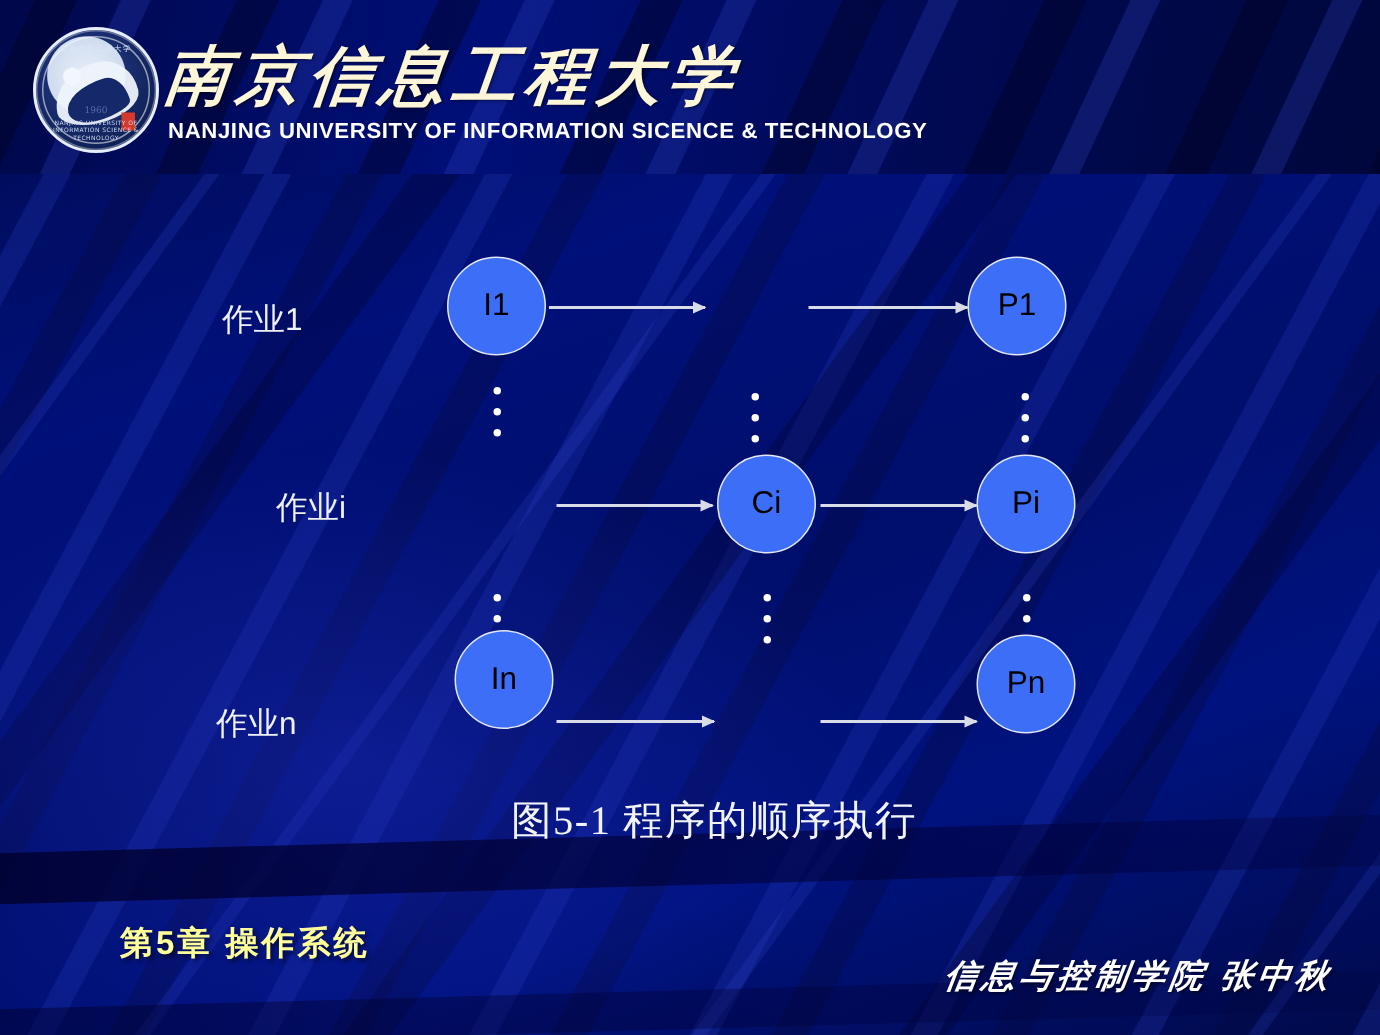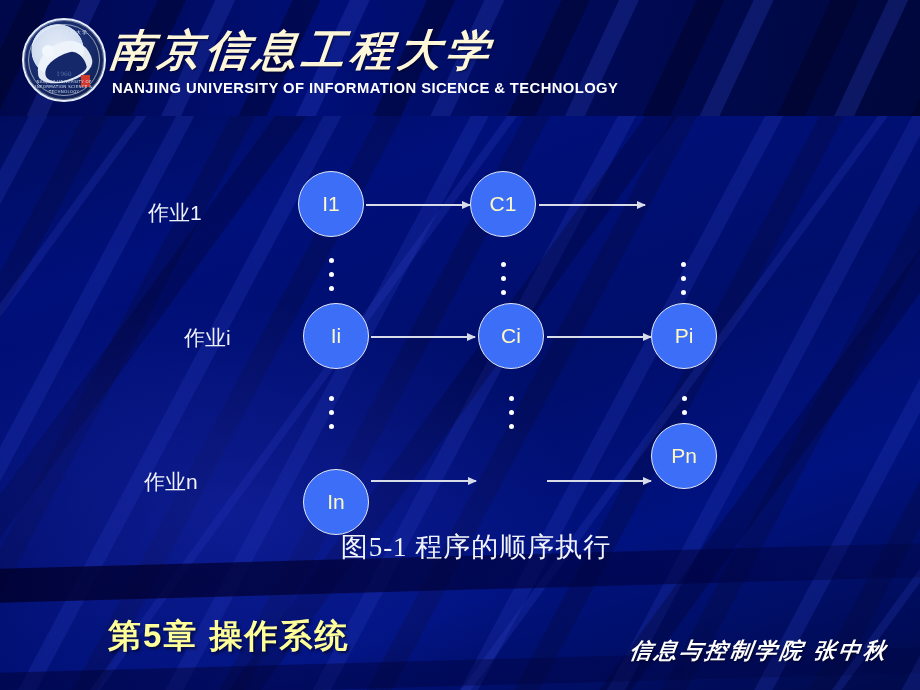--- a/index.html
+++ b/index.html
@@ -210,21 +210,21 @@
   .node {
     position: absolute;
     width: 66px; height: 66px;
     border-radius: 50%;
     background: #3d6ef7;
     border: 1.4px solid #e3e8f2;
     box-sizing: border-box;
     display: flex;
     align-items: center;
     justify-content: center;
-    color: #fef9c3;
+    color: #000000;
     font-family: "Liberation Sans", sans-serif;
     font-size: 21px;
     pointer-events: auto;
   }
   .row-label {
     position: absolute;
     color: #eef1f8;
     font-family: "Liberation Sans", sans-serif;
     font-size: 21px;
     white-space: nowrap;
@@ -268,24 +268,24 @@
     text-align: center;
     color: #f2f4fa;
     font-family: "Liberation Serif", "DejaVu Serif", serif;
     font-size: 27px;
     letter-spacing: 1px;
     margin-left: 16px;
   }
 
   .chapter-title {
     position: absolute;
-    left: 108px; top: 614px;
+    left: 80px; top: 614px;
     color: #ffff99;
     font-family: "Liberation Sans", sans-serif;
-    font-size: 33px;
+    font-size: 22px;
     font-weight: bold;
     letter-spacing: 2px;
     text-shadow: 2px 2px 3px rgba(0,0,0,.55);
     white-space: nowrap;
   }
 
   .signature {
     position: absolute;
     right: 32px; top: 636px;
     color: #ffffff;
@@ -330,40 +330,39 @@
   </div>
 
   <div class="diagram">
 
     <div class="row-label" style="left:148px; top:199px;">作业1</div>
     <div class="row-label" style="left:148px; top:324px;margin-left:36px;">作业i</div>
     <div class="row-label" style="left:144px; top:468px;">作业n</div>
 
     <div class="node" style="left:298px; top:171px;">I1</div>
     <div class="arrow" style="left:366px; top:204px; width:104px;"></div>
-    <div class="node" style="left:470px; top:171px;">C1</div>
     <div class="arrow" style="left:539px; top:204px; width:106px;"></div>
+    <div class="node" style="left:645px; top:171px;">P1</div>
 
     <div class="vdots" style="left:328px; top:258px;">
         <i></i>
         <i></i>
         <i></i>
       </div>
     <div class="vdots" style="left:500px; top:262px;">
         <i></i>
         <i></i>
         <i></i>
       </div>
     <div class="vdots" style="left:680px; top:262px;">
         <i></i>
         <i></i>
         <i></i>
       </div>
 
-    <div class="node" style="left:303px; top:303px;">Ii</div>
     <div class="arrow" style="left:371px; top:336px; width:104px;"></div>
     <div class="node" style="left:478px; top:303px;">Ci</div>
     <div class="arrow" style="left:547px; top:336px; width:104px;"></div>
     <div class="node" style="left:651px; top:303px;">Pi</div>
 
     <div class="vdots" style="left:328px; top:396px;">
         <i></i>
         <i></i>
         <i></i>
       </div>
@@ -371,21 +370,21 @@
         <i></i>
         <i></i>
         <i></i>
       </div>
     <div class="vdots" style="left:681px; top:396px;">
         <i></i>
         <i></i>
         <i></i>
       </div>
 
-    <div class="node" style="left:303px; top:469px;">In</div>
+    <div class="node" style="left:303px; top:420px;">In</div>
     <div class="arrow" style="left:371px; top:480px; width:105px;"></div>
     <div class="arrow" style="left:547px; top:480px; width:104px;"></div>
     <div class="node" style="left:651px; top:423px;text-align:right;">Pn</div>
   </div>
 
   <div class="caption">图5-1  程序的顺序执行</div>
 
   <div class="chapter-title">第5章  操作系统</div>
   <div class="signature">信息与控制学院 张中秋</div>
 

